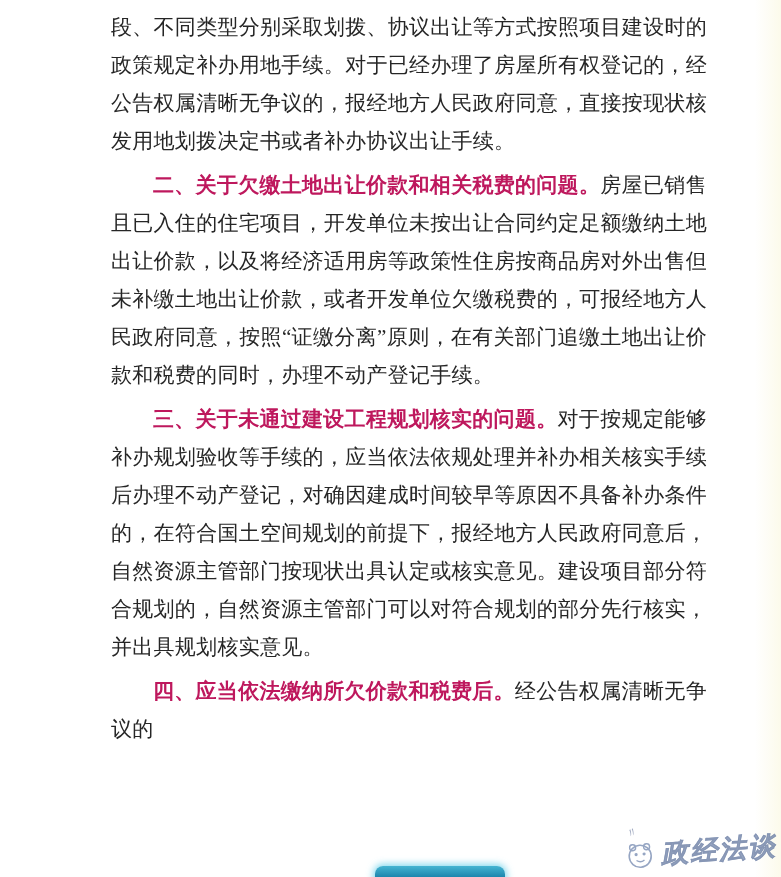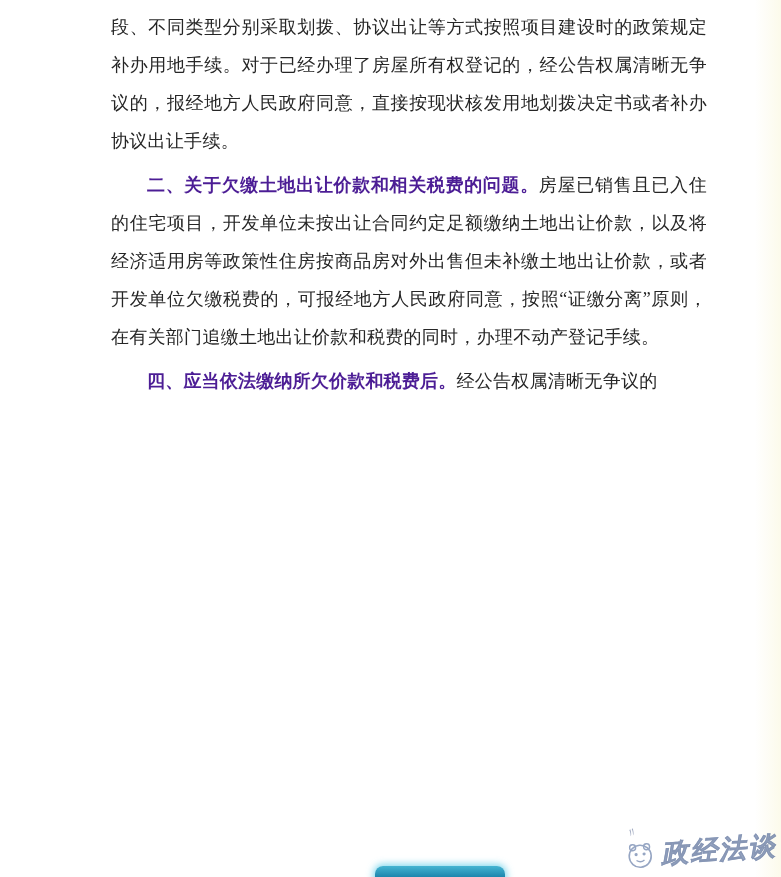--- a/index.html
+++ b/index.html
@@ -26,36 +26,36 @@
   }
   .doc {
     position: absolute;
     top: 8px;
     left: 111px;
     width: 596px;
     color: #262626;
   }
   .para {
     margin: 0;
-    font-size: 18px;
+    font-size: 21px;
     line-height: 38px;
     letter-spacing: 0.28px;
     text-align: justify;
     text-justify: inter-ideograph;
   }
   .para + .para {
     margin-top: 6px;
   }
   .para.indent {
     text-indent: 2em;
   }
   .para .h {
     font-family: "Liberation Sans", "DejaVu Sans", sans-serif;
     font-weight: 700;
-    color: #4c1d95;
+    color: #be185d;
     letter-spacing: 0.2px;
   }
   
   .watermark {
     position: absolute;
     right: 4px;
     bottom: 8px;
     display: flex;
     align-items: center;
     gap: 6px;
@@ -101,20 +101,21 @@
 <body>
 
 <div class="edge-tint"></div>
 
 <div class="doc">
   <p class="para"><span class="h"></span><span>段、不同类型分别采取划拨、协议出让等方式按照项目建设时的政策规定补办用地手续。对于已经办理了房屋所有权登记的，经公告权属清晰无争议的，报经地方人民政府同意，直接按现状核发用地划拨决定书或者补办协议出让手续。</span></p>
 
   <p class="para indent"><span class="h">二、关于欠缴土地出让价款和相关税费的问题。</span><span>房屋已销售且已入住的住宅项目，开发单位未按出让合同约定足额缴纳土地出让价款，以及将经济适用房等政策性住房按商品房对外出售但未补缴土地出让价款，或者开发单位欠缴税费的，可报经地方人民政府同意，按照“证缴分离”原则，在有关部门追缴土地出让价款和税费的同时，办理不动产登记手续。</span></p>
 
 
+  <p class="para indent"><span class="h">三、关于未通过建设工程规划核实的问题。</span><span>对于按规定能够补办规划验收等手续的，应当依法依规处理并补办相关核实手续后办理不动产登记，对确因建成时间较早等原因不具备补办条件的，在符合国土空间规划的前提下，报经地方人民政府同意后，自然资源主管部门按现状出具认定或核实意见。建设项目部分符合规划的，自然资源主管部门可以对符合规划的部分先行核实，并出具规划核实意见。</span></p>
 
   <p class="para indent"><span class="h">四、应当依法缴纳所欠价款和税费后。</span><span>经公告权属清晰无争议的</span></p>
 </div>
 
 <div class="watermark">
   <span class="tick">〃</span>
   <svg class="logo" viewBox="0 0 30 30">
     <circle cx="15" cy="16" r="11" fill="none" stroke="#7d90b5" stroke-width="1.6"></circle>
     <circle cx="8" cy="7" r="3" fill="none" stroke="#7d90b5" stroke-width="1.4"></circle>
     <circle cx="22" cy="7" r="3" fill="none" stroke="#7d90b5" stroke-width="1.4"></circle>

